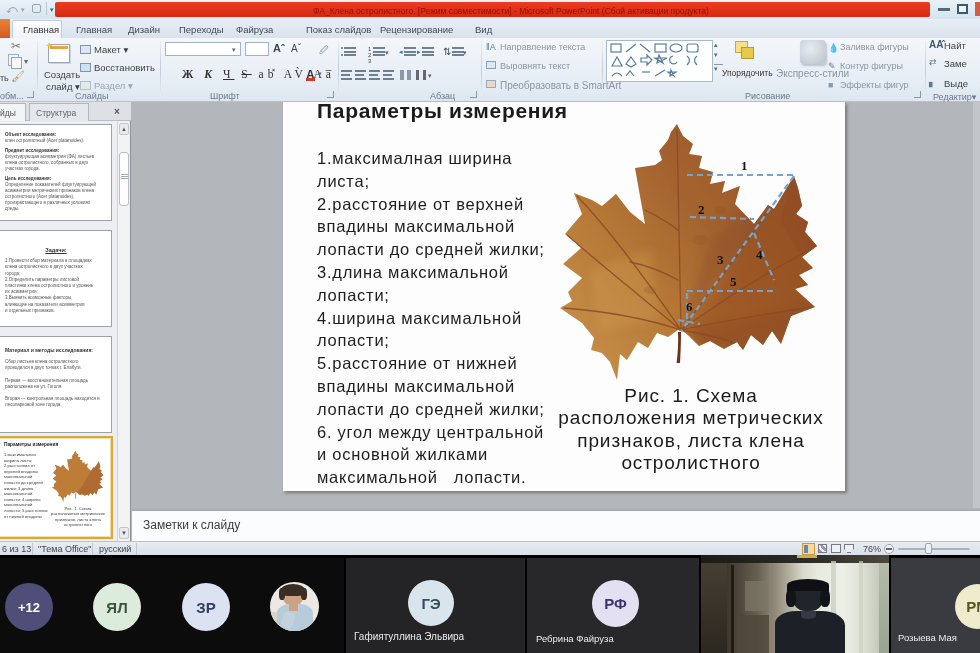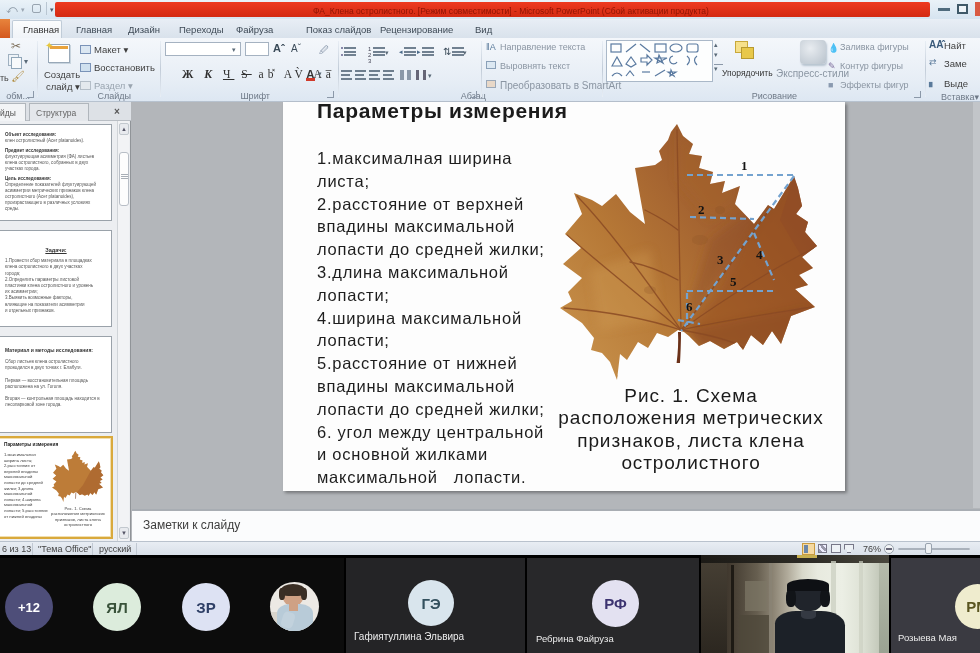--- a/index.html
+++ b/index.html
@@ -1,20 +1,20 @@
 <!DOCTYPE html>
 <html><head>
 <meta charset="utf-8">
 <style>
   * { margin:0; padding:0; box-sizing:border-box; }
   html,body { width:980px; height:653px; overflow:hidden; }
   body { font-family:"Liberation Sans", sans-serif; position:relative; background:#fff; }
   .abs { position:absolute; }
   .ri { position:absolute; font-size:9.5px; color:#3e3e3e; white-space:nowrap; }
-  .gl { position:absolute; font-size:9px; color:#6e7987; text-align:right; white-space:nowrap; }
+  .gl { position:absolute; font-size:9px; color:#6e7987; text-align:left; white-space:nowrap; }
   .sep { position:absolute; top:3px; width:1px; height:56px; background:linear-gradient(#e8eef5,#c2ccd8,#e8eef5); }
   .combo { position:absolute; background:#fff; border:1px solid #a5b2c1; }
   .lines { position:absolute; width:12px; height:9px; border-top:2px solid #718191; border-bottom:2px solid #718191; }
   .lines::after { content:""; position:absolute; left:0; top:1.5px; width:12px; height:2px; background:#718191; }
   .dots { position:absolute; width:2px; height:9px; border-top:2px solid #88a; border-bottom:2px solid #88a; }
   .alg { position:absolute; width:11px; height:10px; border-top:2px solid #6e7e8e; border-bottom:2px solid #6e7e8e; }
   .alg::after { content:""; position:absolute; left:0; top:2px; width:9px; height:2px; background:#6e7e8e; }
   .circ { position:absolute; border-radius:50%; display:flex; align-items:center; justify-content:center; font-weight:bold; }
 </style>
 </head>
@@ -163,21 +163,21 @@
   <span class="gl" style="left:745px;top:53px;width:52px;">Рисование</span>
   <span class="abs" style="left:914px;top:53px;width:7px;height:7px;border:1px solid #8b98a8;border-top:none;border-left:none;"></span>
   <span class="sep" style="left:925px;"></span>
 
   <span class="abs" style="left:929px;top:1px;font-size:10px;font-weight:bold;color:#3a5a7a;">АА̂</span>
   <span class="ri" style="left:944px;top:2px;">Найт</span>
   <span class="abs" style="left:929px;top:19px;font-size:9px;color:#5a7a9a;">⇄</span>
   <span class="ri" style="left:944px;top:20px;">Заме</span>
   <span class="abs" style="left:929px;top:39px;font-size:9px;color:#5a7a9a;">▖</span>
   <span class="ri" style="left:944px;top:40px;">Выде</span>
-  <span class="gl" style="left:933px;top:54px;width:46px;">Вставка▾</span>
+  <span class="gl" style="left:933px;top:54px;width:46px;">Редактир▾</span>
 </div>
 
 <div id="main" class="abs" style="left:0;top:102px;width:980px;height:439px;background:#b3b6ba;">
 
   <div id="leftpanel" class="abs" style="left:0;top:0;width:131px;height:439px;background:#eceef1;border-right:1px solid #909498;">
 
     <div class="abs" style="left:0;top:0;width:131px;height:19px;background:#dde1e6;border-bottom:1px solid #b9bec4;">
       <div class="abs" style="left:-12px;top:1px;width:38px;height:18px;background:#f2f4f6;border:1px solid #b0b6bc;border-bottom:none;"></div>
       <div class="abs" style="left:0px;top:6px;font-size:8.5px;color:#555;">йды</div>
       <div class="abs" style="left:29px;top:1px;width:60px;height:18px;background:#e4e7eb;border:1px solid #b0b6bc;border-bottom:none;"></div>

